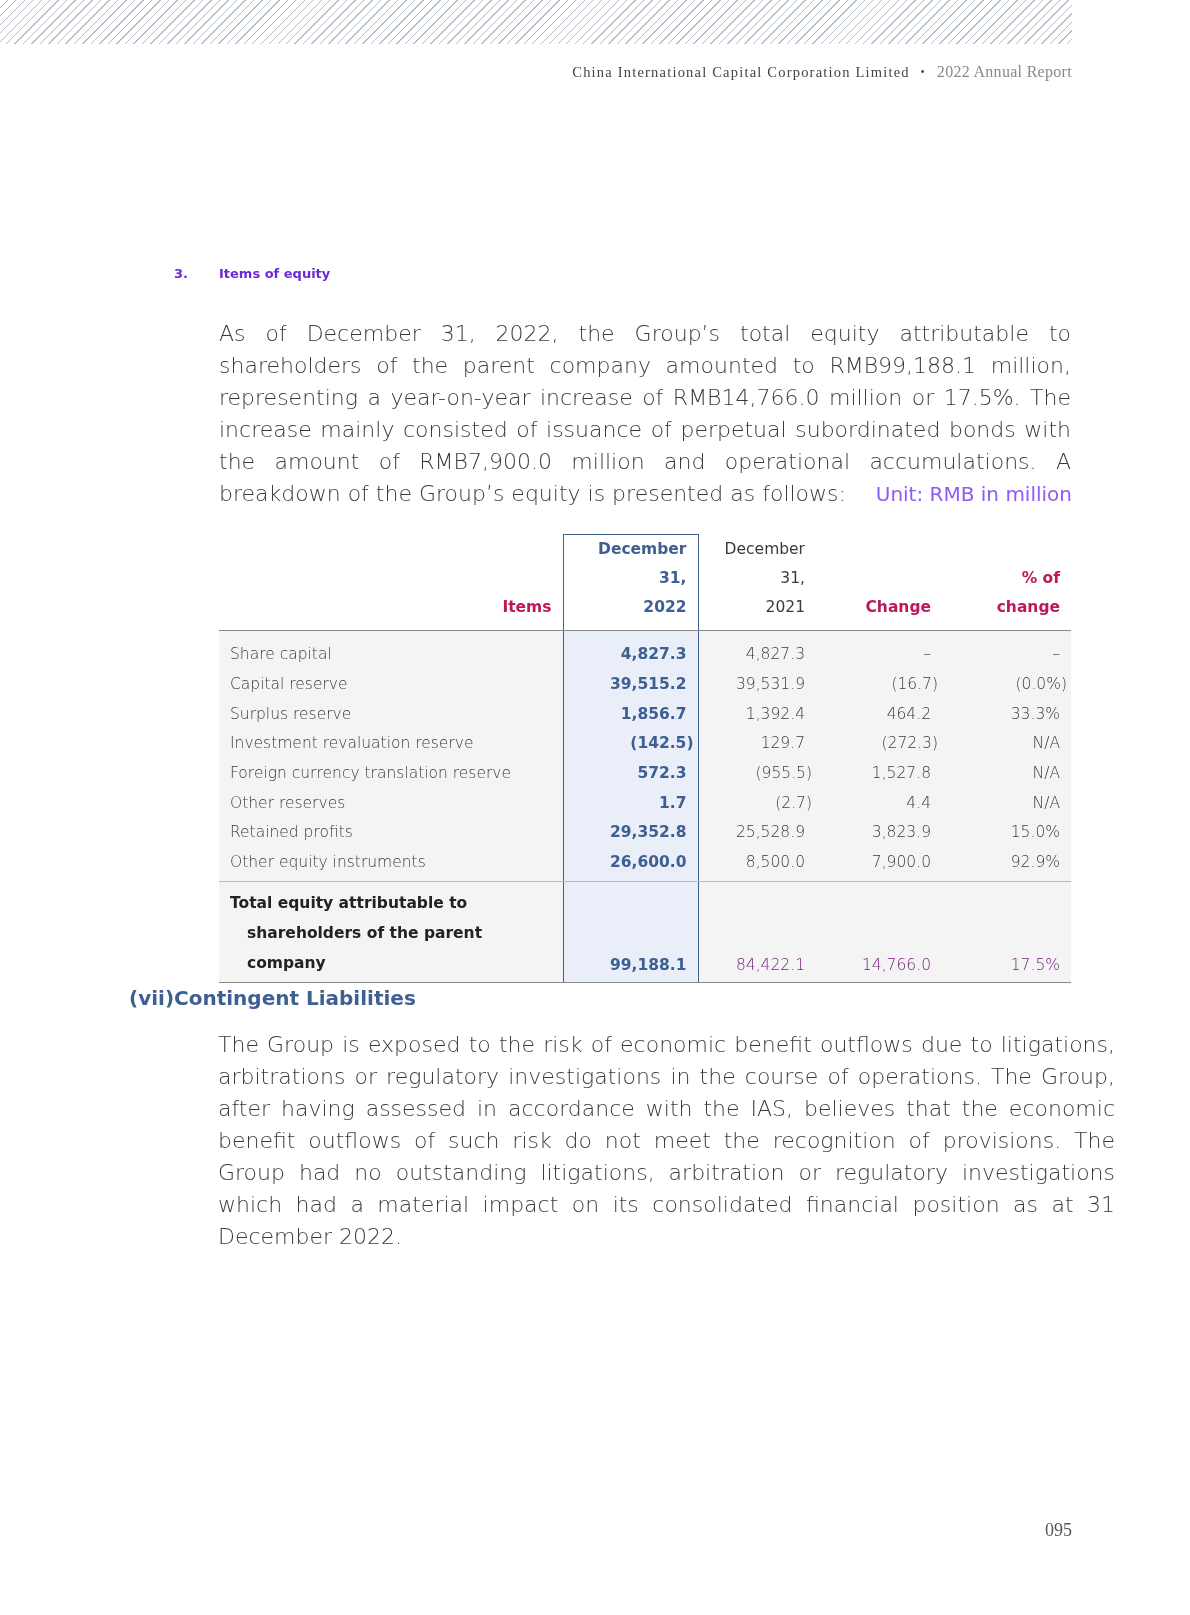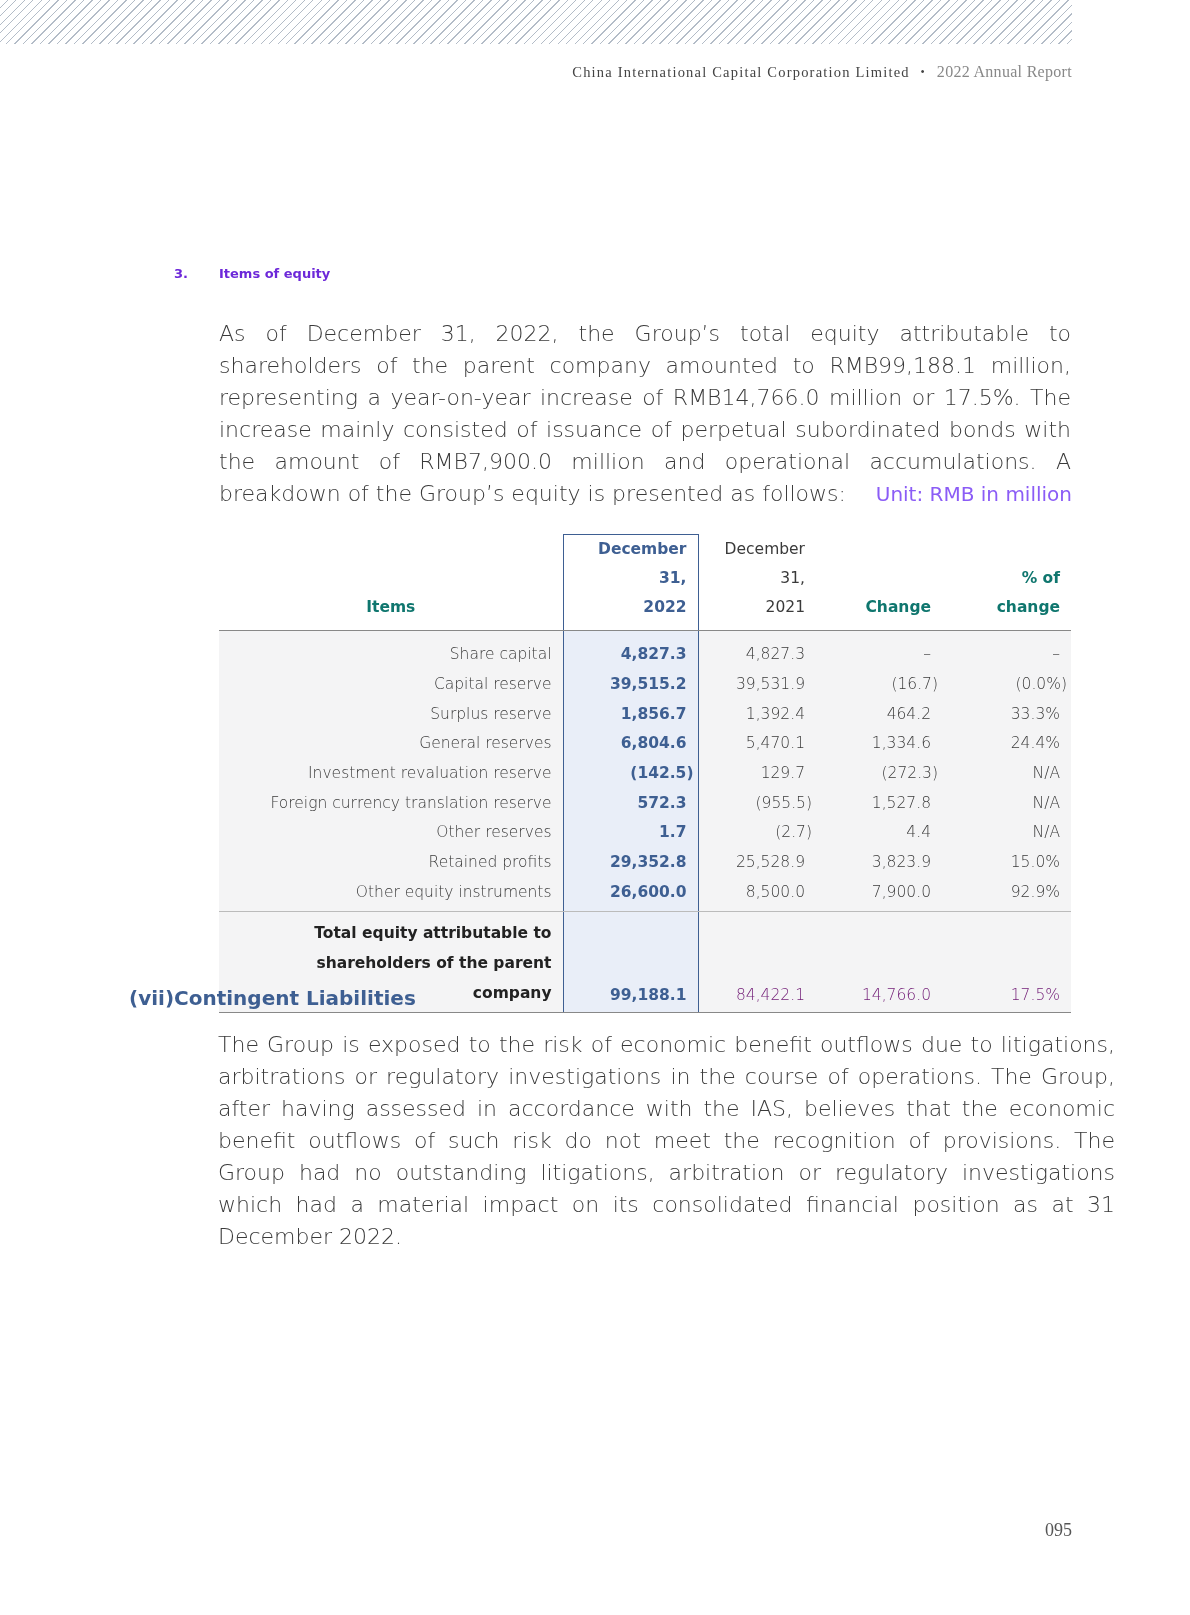--- a/index.html
+++ b/index.html
@@ -33,33 +33,33 @@
   .para-1 { left: 219px; top: 318px; width: 852px; }
   .unit {
     position: absolute; right: 118px; top: 482px; font-size: 20px; color: #8b5cf6;
   }
 
   table.equity {
     position: absolute; left: 219px; top: 534px; width: 852px;
     border-collapse: collapse; font-size: 15.5px; color: #3a3a3a;
   }
   table.equity th {
-    font-weight: bold; color: #0f766e; vertical-align: bottom; padding: 0 11px 8px 11px;
+    font-weight: bold; color: #be185d; vertical-align: bottom; padding: 0 11px 8px 11px;
     height: 62px; line-height: 29px; border-bottom: 1.5px solid #888;
   }
-  table.equity th.items { text-align: center; }
+  table.equity th.items { text-align: right; }
   table.equity th.hl {
     color: #3e5f92; text-align: right; border: 1.2px solid #3e5f92; border-bottom: 1.5px solid #888;
   }
   table.equity th.prev { font-weight: normal; text-align: right; color: #3a3a3a; }
   table.equity th.r { text-align: right; }
   table.equity td {
     background: #f4f4f5; padding: 0 11px; height: 29.7px; text-align: right; font-weight: 300;
   }
-  table.equity td.label { text-align: right; }
+  table.equity td.label { text-align: left; }
   table.equity td.hl {
     background: #e9eef8; color: #3e5f92; font-weight: bold;
     border-left: 1.2px solid #3e5f92; border-right: 1.2px solid #3e5f92; padding-right: 11px;
   }
   table.equity td.hl.paren { padding-right: 4px; }
   table.equity tr.first td { padding-top: 8px; height: 30px; }
   table.equity tr.last-item td { border-bottom: 1.2px solid #bbb; padding-bottom: 4px; }
   table.equity tr.total td { font-weight: bold; color: #222; }
   table.equity tr.total td.num { font-weight: 300; color: #701a75; vertical-align: bottom; padding-bottom: 8px; }
   table.equity tr.total td.hl { color: #3e5f92; font-weight: bold; vertical-align: bottom; padding-bottom: 8px; border-bottom: 1.5px solid #888; }
@@ -134,27 +134,20 @@
       <td style="padding-right:4px">(0.0%)</td>
     </tr>
     <tr>
       <td class="label">Surplus reserve</td>
       <td class="hl">1,856.7</td>
       <td>1,392.4</td>
       <td>464.2</td>
       <td>33.3%</td>
     </tr>
     <tr>
-      <td class="label">General reserves</td>
-      <td class="hl">6,804.6</td>
-      <td>5,470.1</td>
-      <td>1,334.6</td>
-      <td>24.4%</td>
-    </tr>
-    <tr>
       <td class="label">Investment revaluation reserve</td>
       <td class="hl paren">(142.5)</td>
       <td>129.7</td>
       <td style="padding-right:4px">(272.3)</td>
       <td>N/A</td>
     </tr>
     <tr>
       <td class="label">Foreign currency translation reserve</td>
       <td class="hl">572.3</td>
       <td style="padding-right:4px">(955.5)</td>

